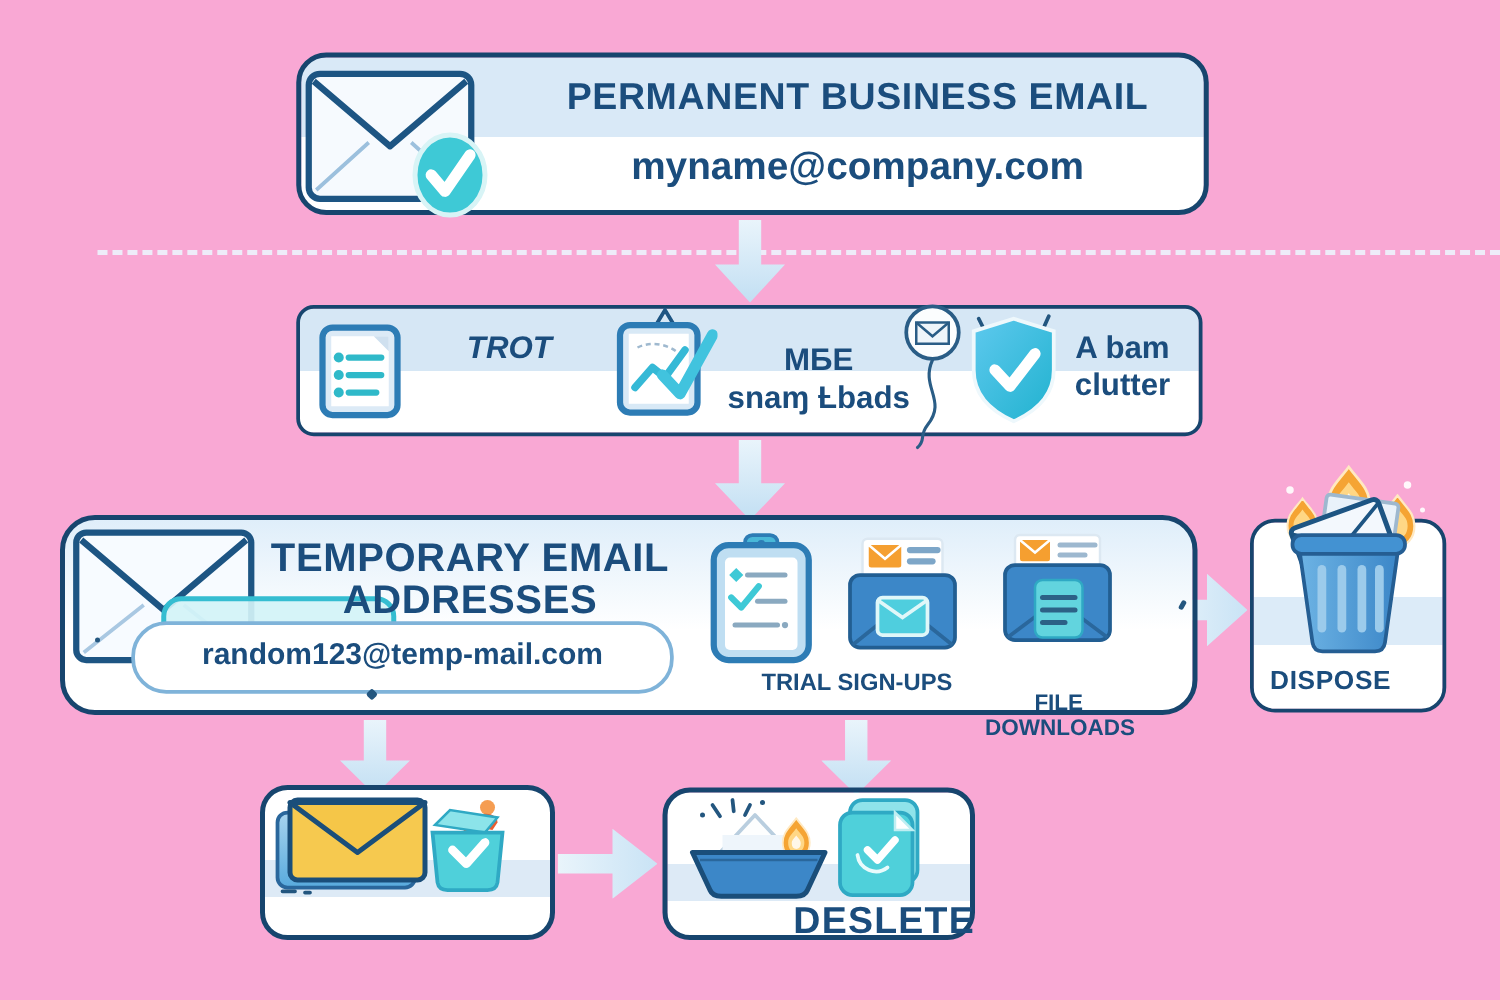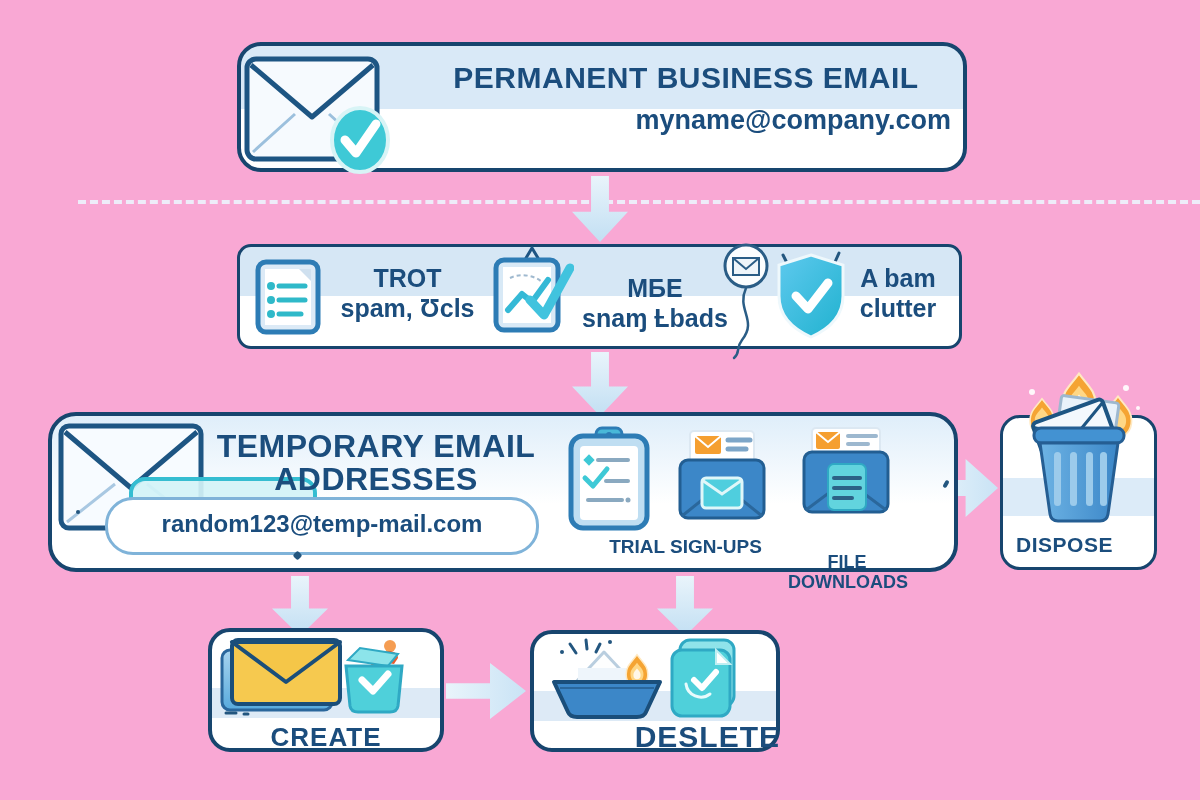--- a/index.html
+++ b/index.html
@@ -14,21 +14,21 @@
   .navy{color:#1b4d7d;font-weight:bold;}
   
   #permanent-box{
     left:237px;top:42px;width:730px;height:130px;
     border:4px solid #17456e;border-radius:24px;
     background:linear-gradient(180deg,#d9e9f7 0 52%,#ffffff 52% 100%);
     z-index:2;
   }
   #permanent-text{position:absolute;left:180px;top:13px;width:530px;text-align:center;}
   #permanent-title{font-size:30px;letter-spacing:.5px;line-height:38px;}
-  #permanent-email{font-size:27px;margin-top:8px;text-align:right;}
+  #permanent-email{font-size:31px;margin-top:18px;}
   
   #divider{left:78px;top:200px;width:1122px;height:0;
     border-top:4px dashed rgba(236,248,255,.85);z-index:0;}
   
   .arrow-down{
     clip-path:polygon(34% 0,66% 0,66% 54%,100% 54%,50% 100%,0 54%,34% 54%);
     background:linear-gradient(180deg,#e9f4fb,#c2dff3);z-index:1;
   }
   .arrow-right{
     clip-path:polygon(0 36%,55% 36%,55% 0,100% 50%,55% 100%,55% 64%,0 64%);
@@ -41,21 +41,21 @@
   #arrow-delete{left:657px;top:576px;width:56px;height:60px;}
   #arrow-create-delete{left:446px;top:663px;width:80px;height:56px;}
   
   #benefits-box{
     left:237px;top:244px;width:725px;height:105px;
     border:3px solid #17456e;border-radius:14px;
     background:linear-gradient(180deg,#d6e7f5 0 50%,#ffffff 50% 100%);
     z-index:2;
   }
   .benefit-text{position:absolute;text-align:center;font-size:25px;line-height:30px;z-index:3;}
-  #benefit-text-1{left:325px;top:263px;width:165px;}
+  #benefit-text-1{left:325px;top:263px;width:165px;font-style:italic;}
   #benefit-text-2{left:575px;top:263px;width:160px;margin-top:10px;}
   #benefit-text-3{left:845px;top:263px;width:106px;}
   
   #temporary-box{
     left:48px;top:412px;width:910px;height:160px;
     border:4px solid #17456e;border-radius:28px;
     background:linear-gradient(180deg,#dfeefa 0,#ffffff 58%);
     z-index:2;
   }
   #temporary-title{position:absolute;left:215px;top:430px;width:322px;text-align:center;
@@ -135,21 +135,20 @@
     <path d="M45 13 L57 13 L57 25 Z" fill="#cfe0ef"></path>
     <circle cx="17" cy="30" r="4" fill="#2fb9c9"></circle>
       <line x1="25" y1="30" x2="51" y2="30" stroke="#2fb9c9" stroke-width="5" stroke-linecap="round"></line>
     <circle cx="17" cy="44" r="4" fill="#2fb9c9"></circle>
       <line x1="25" y1="44" x2="51" y2="44" stroke="#2fb9c9" stroke-width="5" stroke-linecap="round"></line>
     <circle cx="17" cy="58" r="4" fill="#2fb9c9"></circle>
       <line x1="25" y1="58" x2="47" y2="58" stroke="#2fb9c9" stroke-width="5" stroke-linecap="round"></line>
   </svg>
   <div id="benefit-text-1" class="benefit-text navy">
     <div>TROT</div>
-    <div>spam, Ʊcls</div>
   </div>
 
   <svg class="icon" style="left:490px;top:246px" width="84" height="92" viewBox="0 0 84 92">
     <path d="M36 12 L42 2 L48 12" fill="none" stroke="#1d5583" stroke-width="3" stroke-linecap="round"></path>
     <rect x="6" y="14" width="62" height="70" rx="8" fill="#d8e9f6" stroke="#2d7cb5" stroke-width="5"></rect>
     <rect x="13" y="21" width="48" height="56" fill="#ffffff"></rect>
     <path d="M20 32 C30 27 44 29 52 36" fill="none" stroke="#9fb9cf" stroke-width="2" stroke-dasharray="4 3"></path>
     <polyline points="18,64 32,48 42,56 58,34" fill="none" stroke="#35b9d6" stroke-width="6" stroke-linecap="round" stroke-linejoin="round"></polyline>
     <path d="M40 54 L54 69 L80 22" fill="none" stroke="#41c3de" stroke-width="9" stroke-linecap="round" stroke-linejoin="round"></path>
   </svg>
@@ -302,21 +301,20 @@
     <path d="M8 77 h10 M26 78 h4" stroke="#23567f" stroke-width="3" stroke-linecap="round"></path>
     <g transform="translate(128,8)">
       <circle cx="44" cy="2" r="6" fill="#f59d52"></circle>
       <path d="M34 12 C38 4 52 6 52 14 L48 20 L36 18 Z" fill="#e85d2f"></path>
       <path d="M36 14 l-9 6" stroke="#e85d2f" stroke-width="4" stroke-linecap="round"></path>
       <path d="M2 16 L14 4 L52 10 L42 22 Z" fill="#8ce4ea" stroke="#2fa9c4" stroke-width="2"></path>
       <path d="M0 22 H56 L52 62 Q51 68 44 68 H12 Q5 68 4 62 Z" fill="#4fd0da" stroke="#2fa9c4" stroke-width="3"></path>
       <path d="M16 36 L27 47 L42 30" fill="none" stroke="#ffffff" stroke-width="7" stroke-linecap="round" stroke-linejoin="round"></path>
     </g>
   </svg>
-  <div id="create-label" class="navy">CREATE</div>
 
   <div id="delete-box" class="box"></div>
   <svg class="icon" style="left:540px;top:636px" width="200" height="86" viewBox="0 0 200 86">
     <path d="M30 8 l6 9 M46 4 l1 9 M60 8 l-4 8" stroke="#23567f" stroke-width="3" stroke-linecap="round"></path>
     <circle cx="70" cy="6" r="2" fill="#23567f"></circle>
       <circle cx="22" cy="16" r="2" fill="#23567f"></circle>
     <path d="M36 46 L64 16 L92 46" fill="#fdfefe" stroke="#b9cedf" stroke-width="3" stroke-linejoin="round"></path>
     <rect x="38" y="32" width="54" height="18" fill="#eef5fb"></rect>
     <g transform="translate(97,36) scale(0.72)">
       <path d="M0,-24 C9,-12 15,-8 15,3 C15,14 8,21 0,21 C-8,21 -15,14 -15,3 C-15,-8 -9,-12 0,-24 Z" fill="#f5a433" stroke="#ffe9c2" stroke-width="2"></path>

